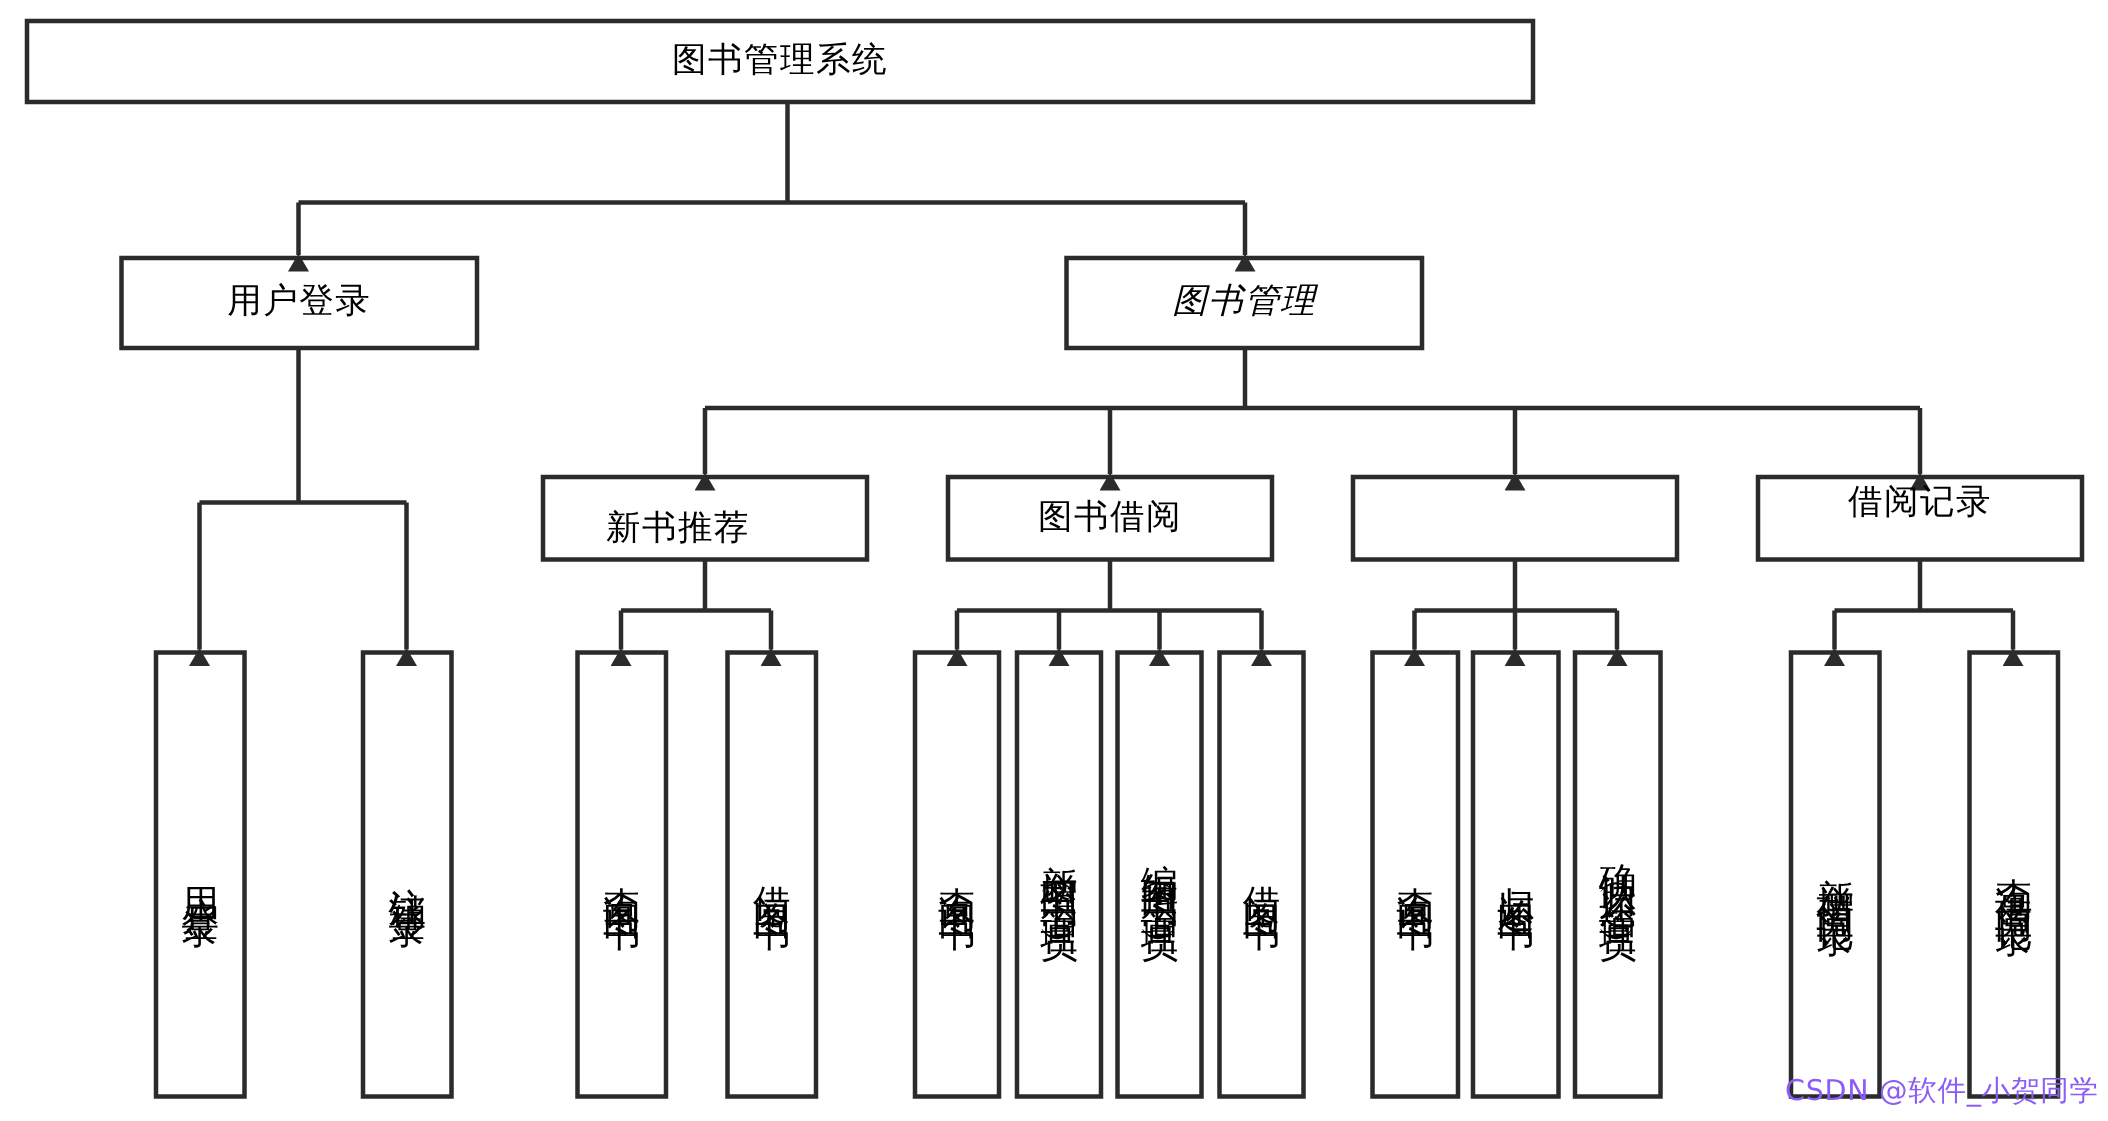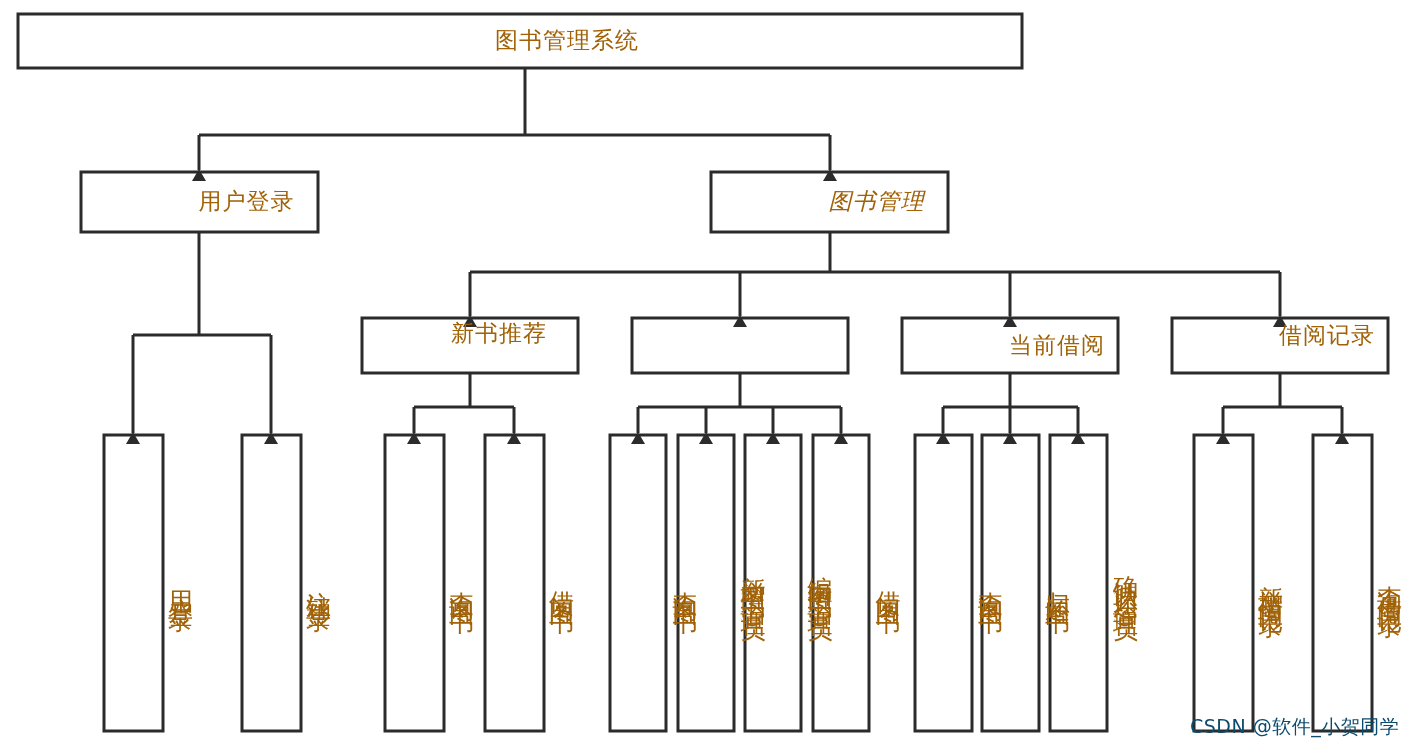--- a/index.html
+++ b/index.html
@@ -39,46 +39,45 @@
   }
   .arrow-head {
     fill: #2b2b2b;
     stroke: none;
   }
   .node-label {
     position: absolute;
     display: flex;
     align-items: center;
     justify-content: center;
-    color: #a16207;
+    color: #000000;
     font-family: "DejaVu Sans", "Liberation Sans", sans-serif;
     pointer-events: none;
     box-sizing: border-box;
-    margin-left: 47px;
   }
   .node-label.horizontal {
     font-size: 23px;
     letter-spacing: 1px;
     line-height: 1.2;
     white-space: nowrap;
   }
   .node-label.vertical {
     writing-mode: vertical-rl;
     text-orientation: upright;
     font-size: 25px;
     letter-spacing: 6px;
     line-height: 1.0;
     text-align: center;
   }
   .watermark {
     position: absolute;
     left: 1190px;
     top: 714px;
     font-size: 19px;
-    color: #0c4a6e;
+    color: #8b5cf6;
     font-family: "DejaVu Sans", "Liberation Sans", sans-serif;
     white-space: nowrap;
     letter-spacing: 0.5px;
   }
 </style>
 </head>
 <body>
 
 <div id="diagram-root">
 
@@ -156,22 +155,22 @@
     <path class="connector" d="M 1223 407 L 1342 407"></path>
     <path class="connector" marker-end="url(#arrow)" d="M 1223 407 L 1223 433"></path>
     <path class="connector" marker-end="url(#arrow)" d="M 1342 407 L 1342 433"></path>
   </svg>
 
   <div class="node-label horizontal" style="left:18px; top:14px; width:1004px; height:54px;">图书管理系统</div>
 
   <div class="node-label horizontal" style="left:81px; top:172px; width:237px; height:60px;">用户登录</div>
   <div class="node-label horizontal" style="left:711px; top:172px; width:237px; height:60px;font-style:italic;">图书管理</div>
 
-  <div class="node-label horizontal" style="left:362px; top:306px; width:180px; height:55px;">新书推荐</div>
-  <div class="node-label horizontal" style="left:902px; top:318px; width:216px; height:55px;">当前借阅</div>
+  <div class="node-label horizontal" style="left:362px; top:325px; width:180px; height:55px;">新书推荐</div>
+  <div class="node-label horizontal" style="left:632px; top:318px; width:216px; height:55px;">图书借阅</div>
   <div class="node-label horizontal" style="left:1172px; top:308px; width:216px; height:55px;">借阅记录</div>
 
   <div class="node-label vertical" style="left:104px; top:435px; width:59px; height:296px;">用户登录</div>
   <div class="node-label vertical" style="left:242px; top:435px; width:59px; height:296px;">注销登录</div>
 
   <div class="node-label vertical" style="left:385px; top:435px; width:59px; height:296px;">查询图书</div>
   <div class="node-label vertical" style="left:485px; top:435px; width:59px; height:296px;">借阅图书</div>
 
   <div class="node-label vertical" style="left:610px; top:435px; width:56px; height:296px;">查询图书</div>
   <div class="node-label vertical" style="left:678px; top:435px; width:56px; height:296px;">新增图书（管理员）</div>

